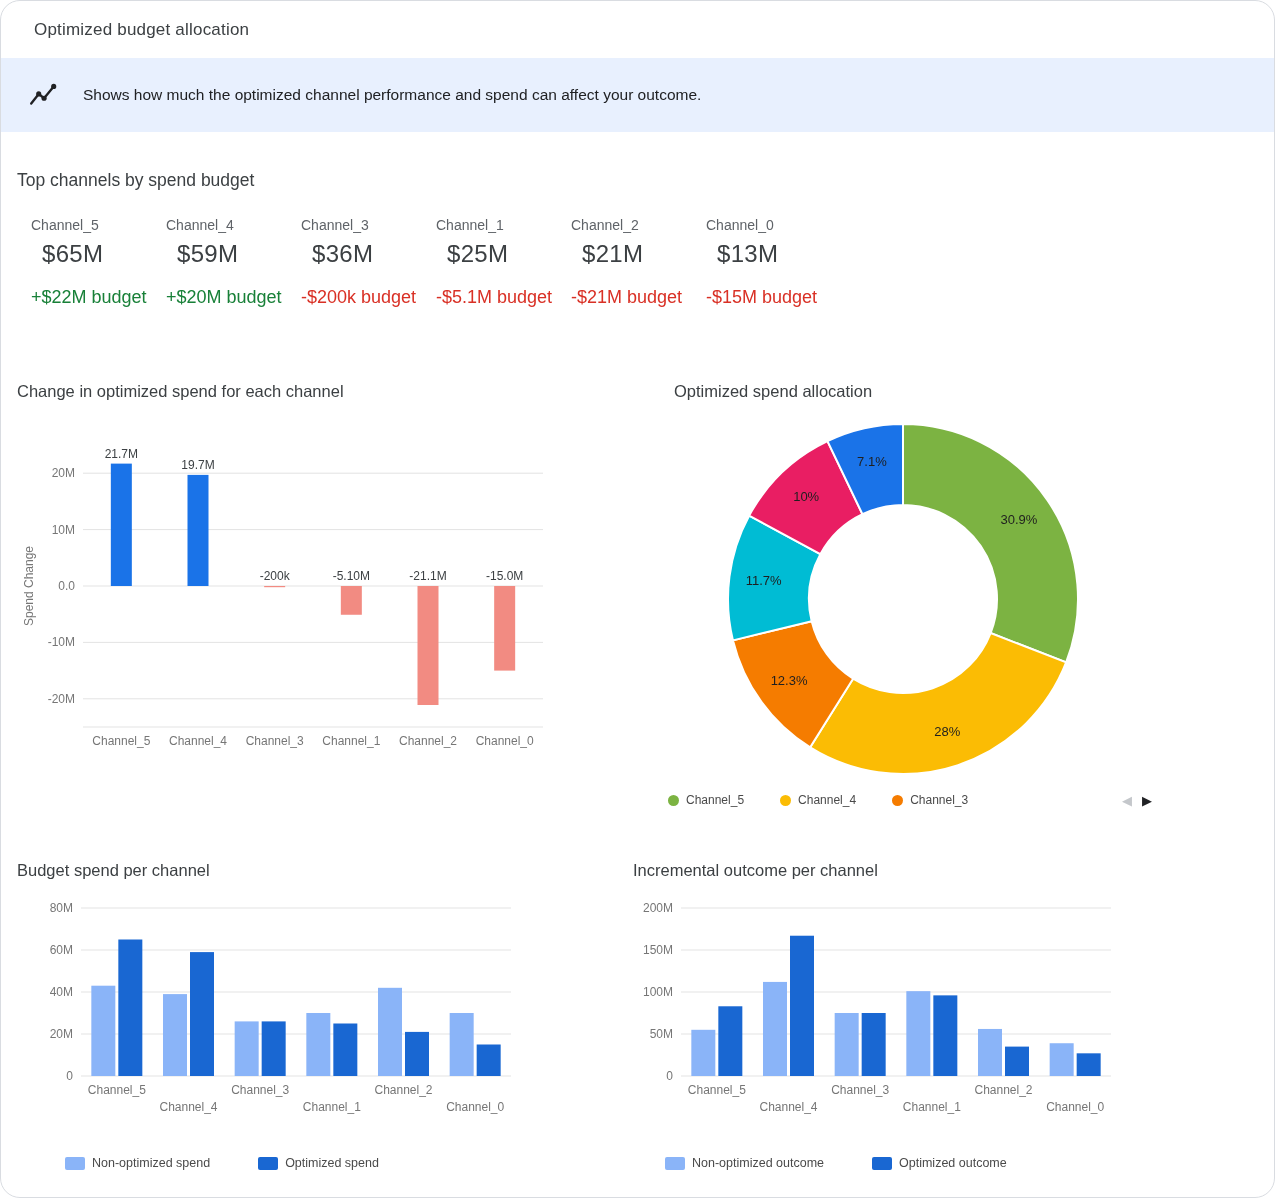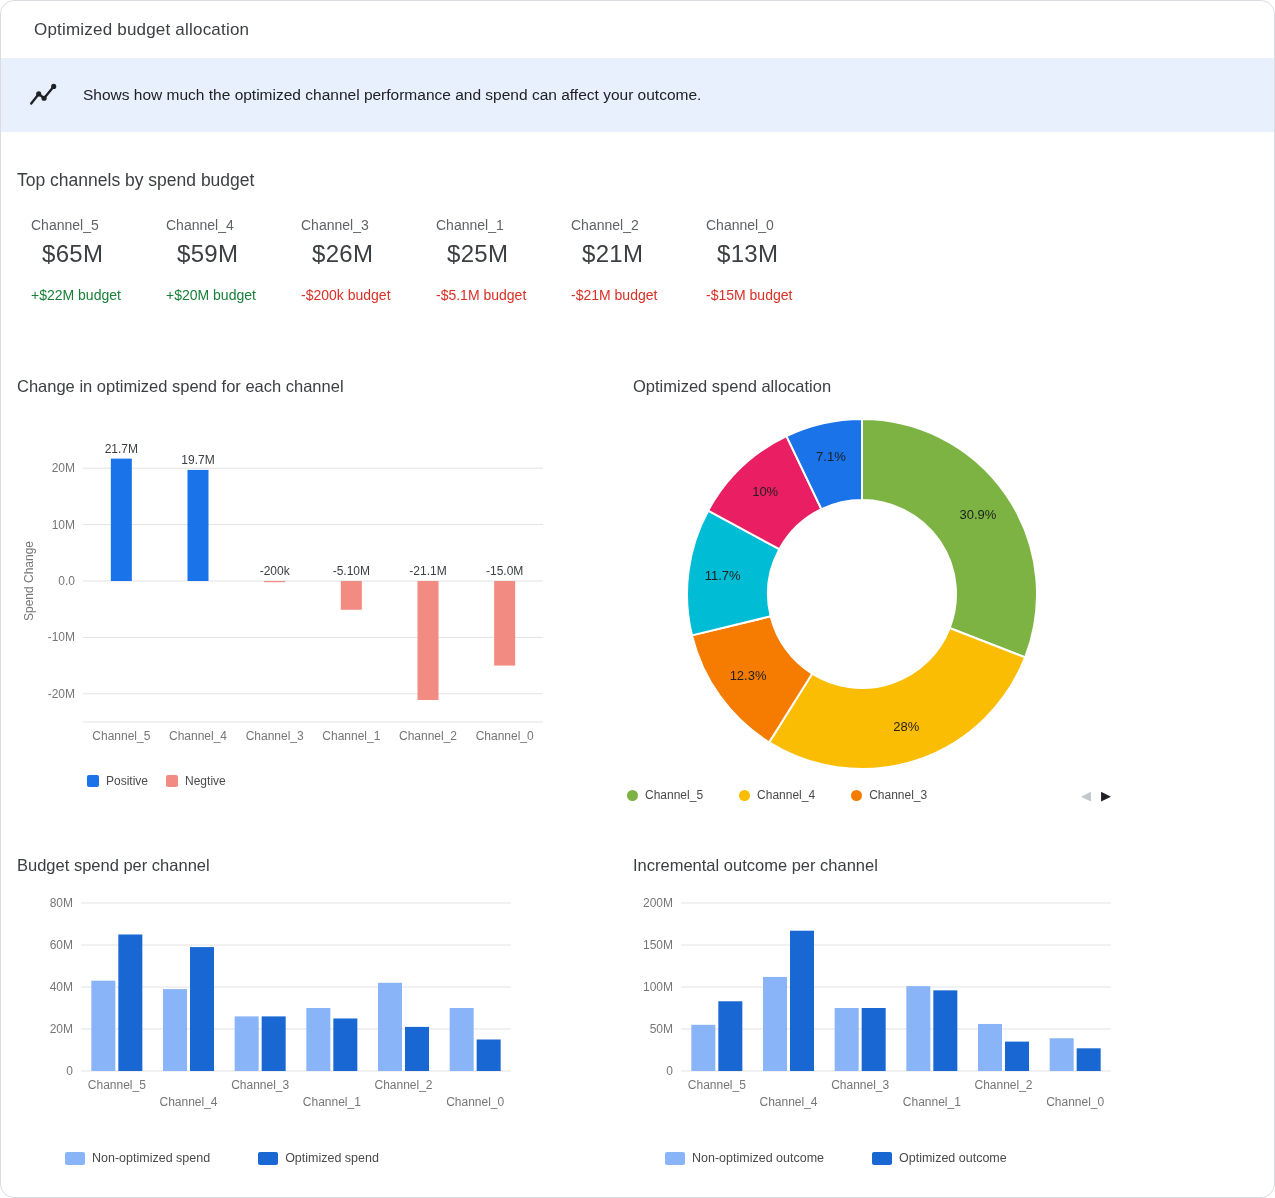--- a/index.html
+++ b/index.html
@@ -1,38 +1,38 @@
 <!DOCTYPE html>
 <html style="--pos: #188038; --neg: #d93025; --banner-bg: #e8f0fe;"><head>
 <meta charset="utf-8">
 <style>
   * { margin:0; padding:0; box-sizing:border-box; }
   html,body { background:#fff; }
   body { font-family:"Liberation Sans", sans-serif; color:#3c4043; }
-  .page { width:1275px; height:1198px; border:1px solid #d9dce1; border-radius:14px; background:#fff; overflow:hidden; position:relative; }
+  .page { width:1275px; height:1198px; border:1px solid #d9dce1; border-radius:20px; background:#fff; overflow:hidden; position:relative; }
 
   .titlebar { height:57px; display:flex; align-items:center; padding:0 33px; }
   .titlebar h1 { font-size:17px; font-weight:400; color:#3c4043; letter-spacing:.2px; }
 
   .banner { height:74px; background:var(--banner-bg,#e8f0fe); display:flex; align-items:center; padding:0 27px; gap:25px; }
   .banner-icon { display:inline-flex; width:30px; height:28px; }
   .banner-text { font-size:15.5px; color:#202124; }
 
   .top-channels { padding:38px 16px 0; }
   .top-channels h2 { font-size:17.5px; font-weight:400; color:#3c4043; margin-bottom:26px; }
   .cards { display:flex; padding-left:14px; }
   .channel-card { width:135px; }
   .cc-name { font-size:14px; color:#5f6368; }
   .cc-amount { font-size:24px; font-weight:400; color:#3c4043; margin:7px 11px 6px; letter-spacing:.3px; }
-  .cc-delta { font-size:14px;margin-top:19px; }
+  .cc-delta { font-size:18px;margin-top:19px; }
   .cc-delta.positive { color:var(--pos,#188038); }
   .cc-delta.negative { color:var(--neg,#d93025); }
 
   .charts-row { display:grid; grid-template-columns:600px 1fr; padding:0 16px; }
-  .row1 { margin-top:74px; }
+  .row1 { margin-top:74px;gap:41px; }
   .row2 { margin-top:54px; }
   .chart-title { font-size:16.5px; font-weight:400; color:#3c4043; }
   .row2 .chart-block-left .chart-title { }
   .charts-row .col2 .chart-title { margin-left:16px; }
   .chart-mount { margin-top:10px; }
   .chart-mount.grouped { margin-top:16px; }
 
   
   svg text { font-family:"Liberation Sans", sans-serif; }
   .tick { font-size:12px; fill:#767676; }
@@ -83,21 +83,21 @@
         <div class="cc-amount">$65M</div>
         <div class="cc-delta positive">+$22M budget</div>
       </div>
       <div class="channel-card">
         <div class="cc-name">Channel_4</div>
         <div class="cc-amount">$59M</div>
         <div class="cc-delta positive">+$20M budget</div>
       </div>
       <div class="channel-card">
         <div class="cc-name">Channel_3</div>
-        <div class="cc-amount">$26M</div>
+        <div class="cc-amount">$36M</div>
         <div class="cc-delta negative">-$200k budget</div>
       </div>
       <div class="channel-card">
         <div class="cc-name">Channel_1</div>
         <div class="cc-amount">$25M</div>
         <div class="cc-delta negative">-$5.1M budget</div>
       </div>
       <div class="channel-card">
         <div class="cc-name">Channel_2</div>
         <div class="cc-amount">$21M</div>
@@ -139,30 +139,20 @@
             <text x="334.33333333333337" y="169" text-anchor="middle" class="vlabel">-5.10M</text>
             <text x="334.33333333333337" y="334" text-anchor="middle" class="tick">Channel_1</text>
             <rect x="400.5" y="175" width="21" height="119.00400000000002" fill="#f28b82"></rect>
             <text x="411" y="169" text-anchor="middle" class="vlabel">-21.1M</text>
             <text x="411" y="334" text-anchor="middle" class="tick">Channel_2</text>
             <rect x="477.1666666666667" y="175" width="21" height="84.60000000000002" fill="#f28b82"></rect>
             <text x="487.6666666666667" y="169" text-anchor="middle" class="vlabel">-15.0M</text>
             <text x="487.6666666666667" y="334" text-anchor="middle" class="tick">Channel_0</text>
             <text x="16" y="175" text-anchor="middle" class="tick" transform="rotate(-90 16 175)">Spend Change</text>
           </svg></div>
-      <div class="legend" id="legend-spend-change">
-          <span class="legend-item">
-            <span class="swatch square" style="background: rgb(26, 115, 232);"></span>
-            <span class="legend-label">Positive</span>
-          </span>
-          <span class="legend-item">
-            <span class="swatch square" style="background: rgb(242, 139, 130);"></span>
-            <span class="legend-label">Negtive</span>
-          </span>
-        </div>
     </section>
 
     <section class="chart-block col2">
       <h3 class="chart-title">Optimized spend allocation</h3>
       <div class="chart-mount" id="mount-donut"><svg width="480" height="372" viewBox="0 0 480 372">
             <path d="M 245 13 A 175 175 0 0 1 408.1124446801869 251.39818917329546 L 332.61468457107185 222.05388447022727 A 94 94 0 0 0 245 94 Z" fill="#7cb342" stroke="#ffffff" stroke-width="2"></path>
             <text x="360.9561475463664" y="112.66260751571616" text-anchor="middle" class="dlabel">30.9%</text>
             <path d="M 408.1124446801869 251.39818917329546 A 175 175 0 0 1 152.1605427463216 336.3436388148896 L 195.13194867516702 267.68172599199784 A 94 94 0 0 0 332.61468457107185 222.05388447022727 Z" fill="#fbbc04" stroke="#ffffff" stroke-width="2"></path>
             <text x="289.2556060115703" y="325.3480083711364" text-anchor="middle" class="dlabel">28%</text>
             <path d="M 152.1605427463216 336.3436388148896 A 175 175 0 0 1 74.96444673993207 229.38732447915189 L 153.66661710602065 210.23090572023017 A 94 94 0 0 0 195.13194867516702 267.68172599199784 Z" fill="#f57c00" stroke="#ffffff" stroke-width="2"></path>

